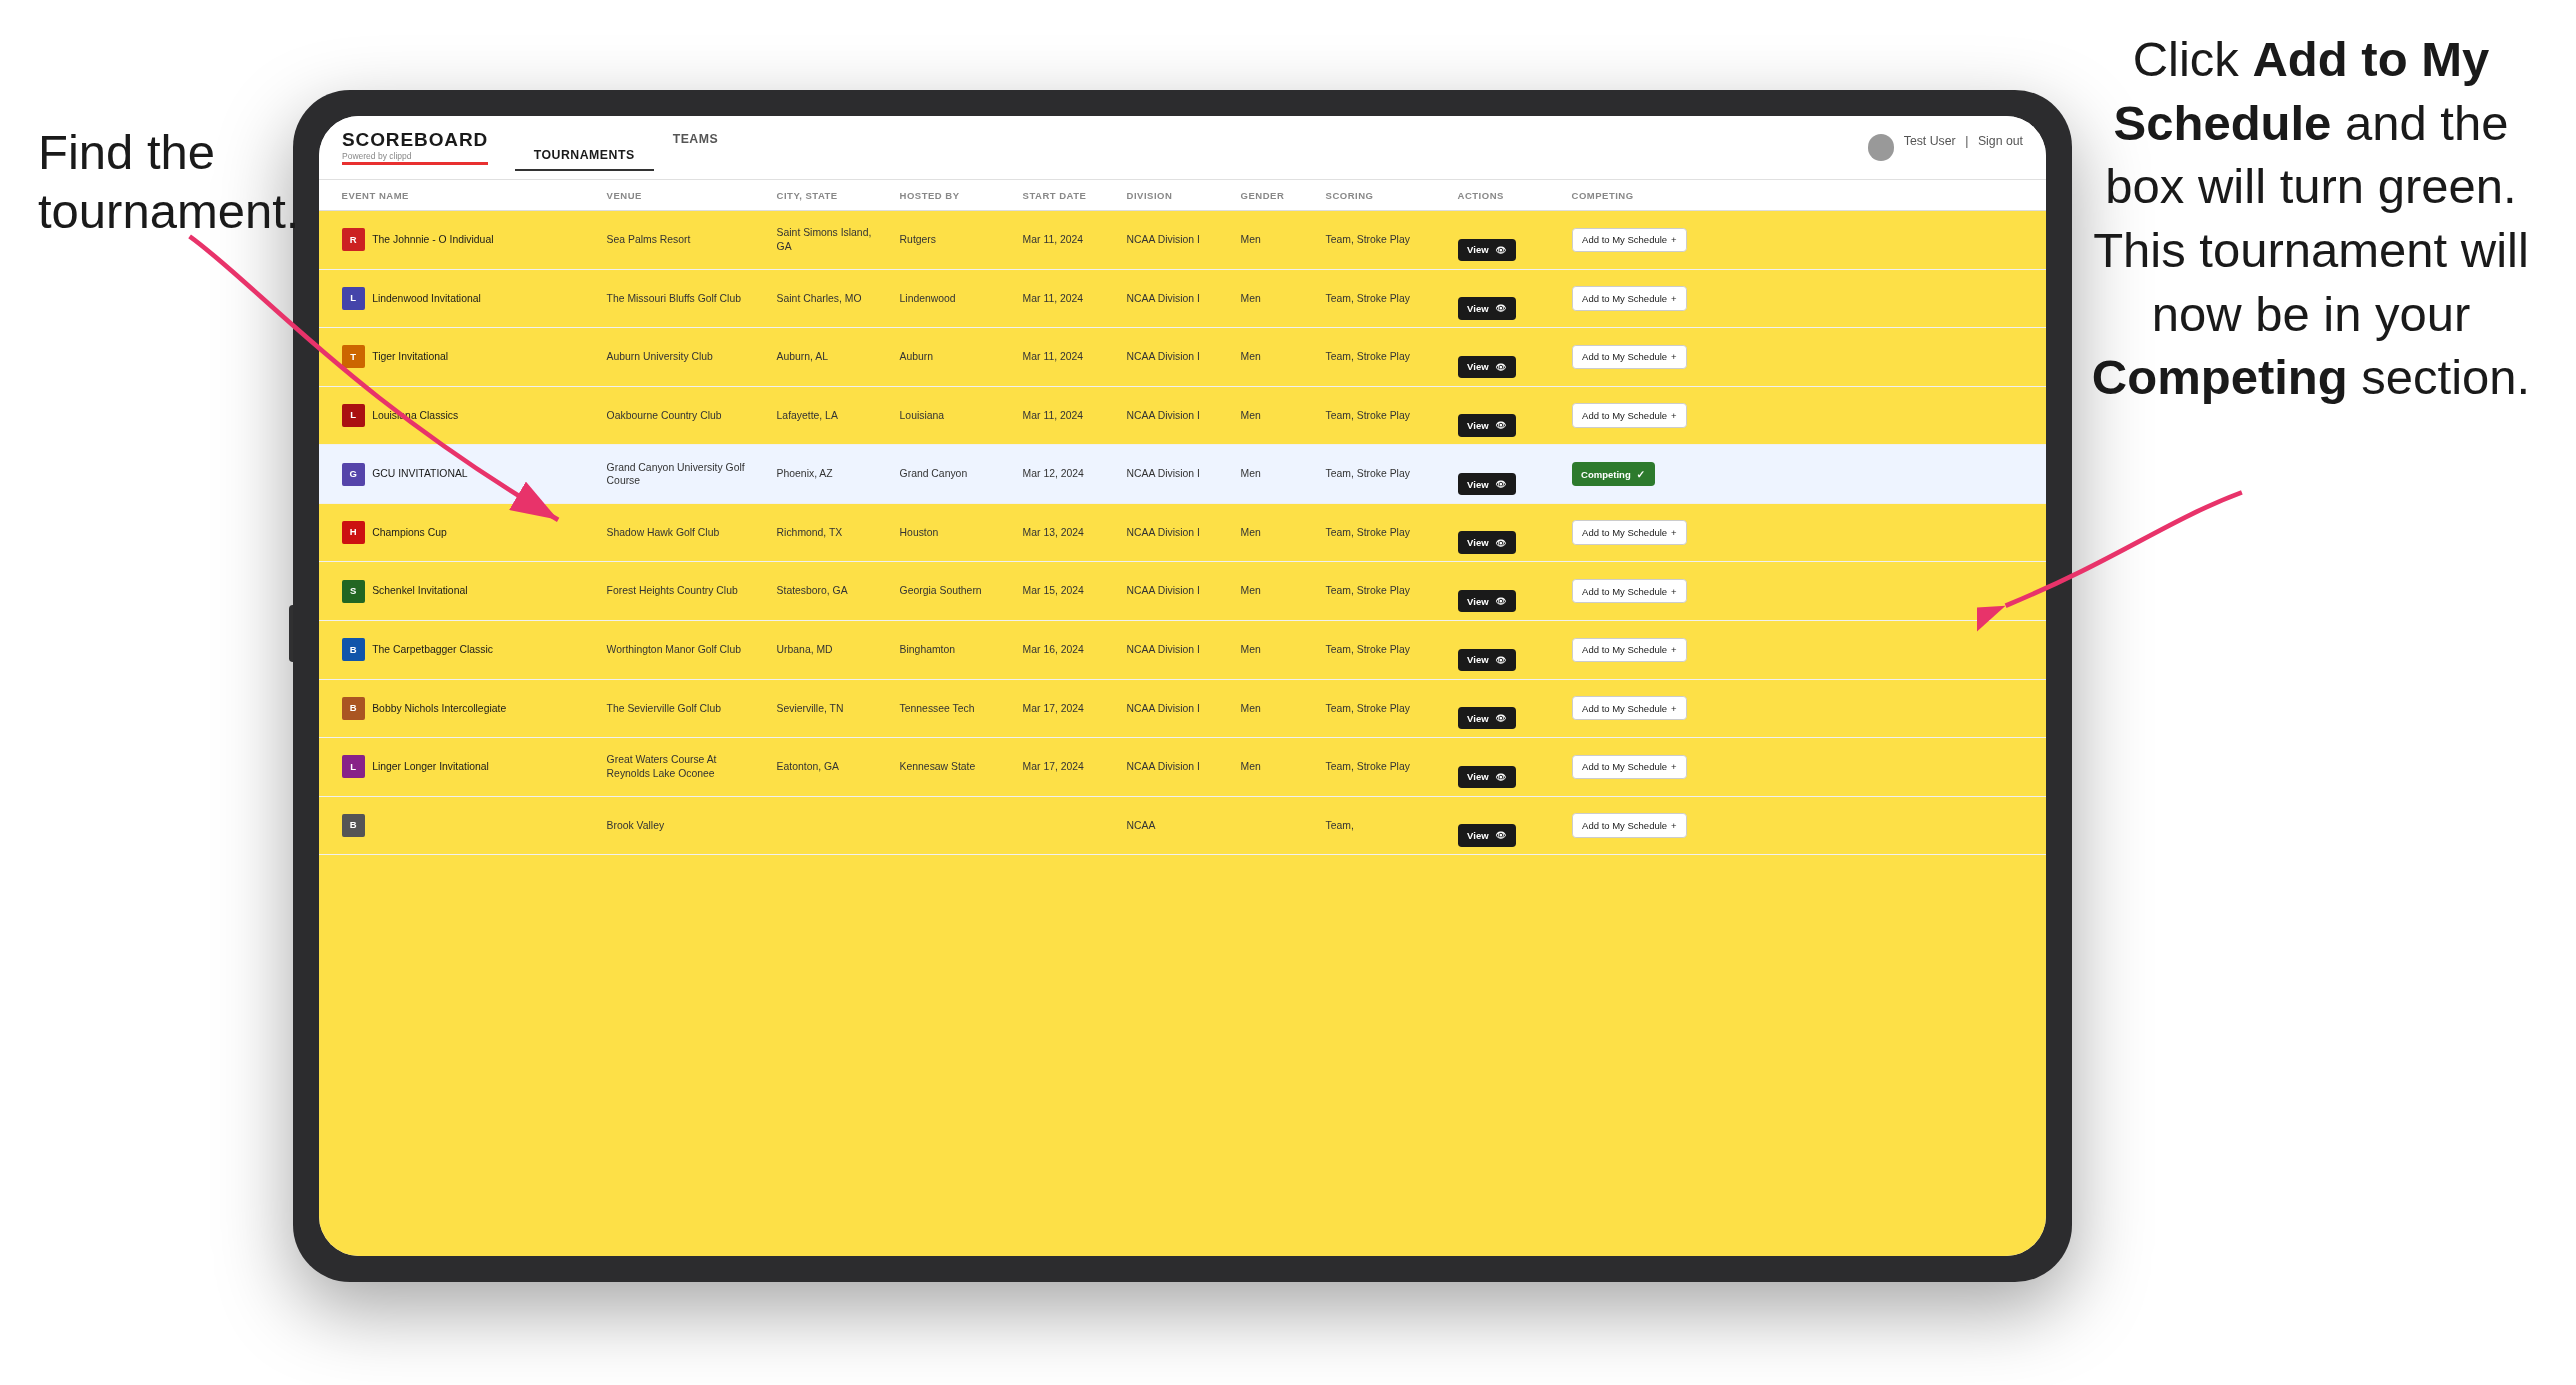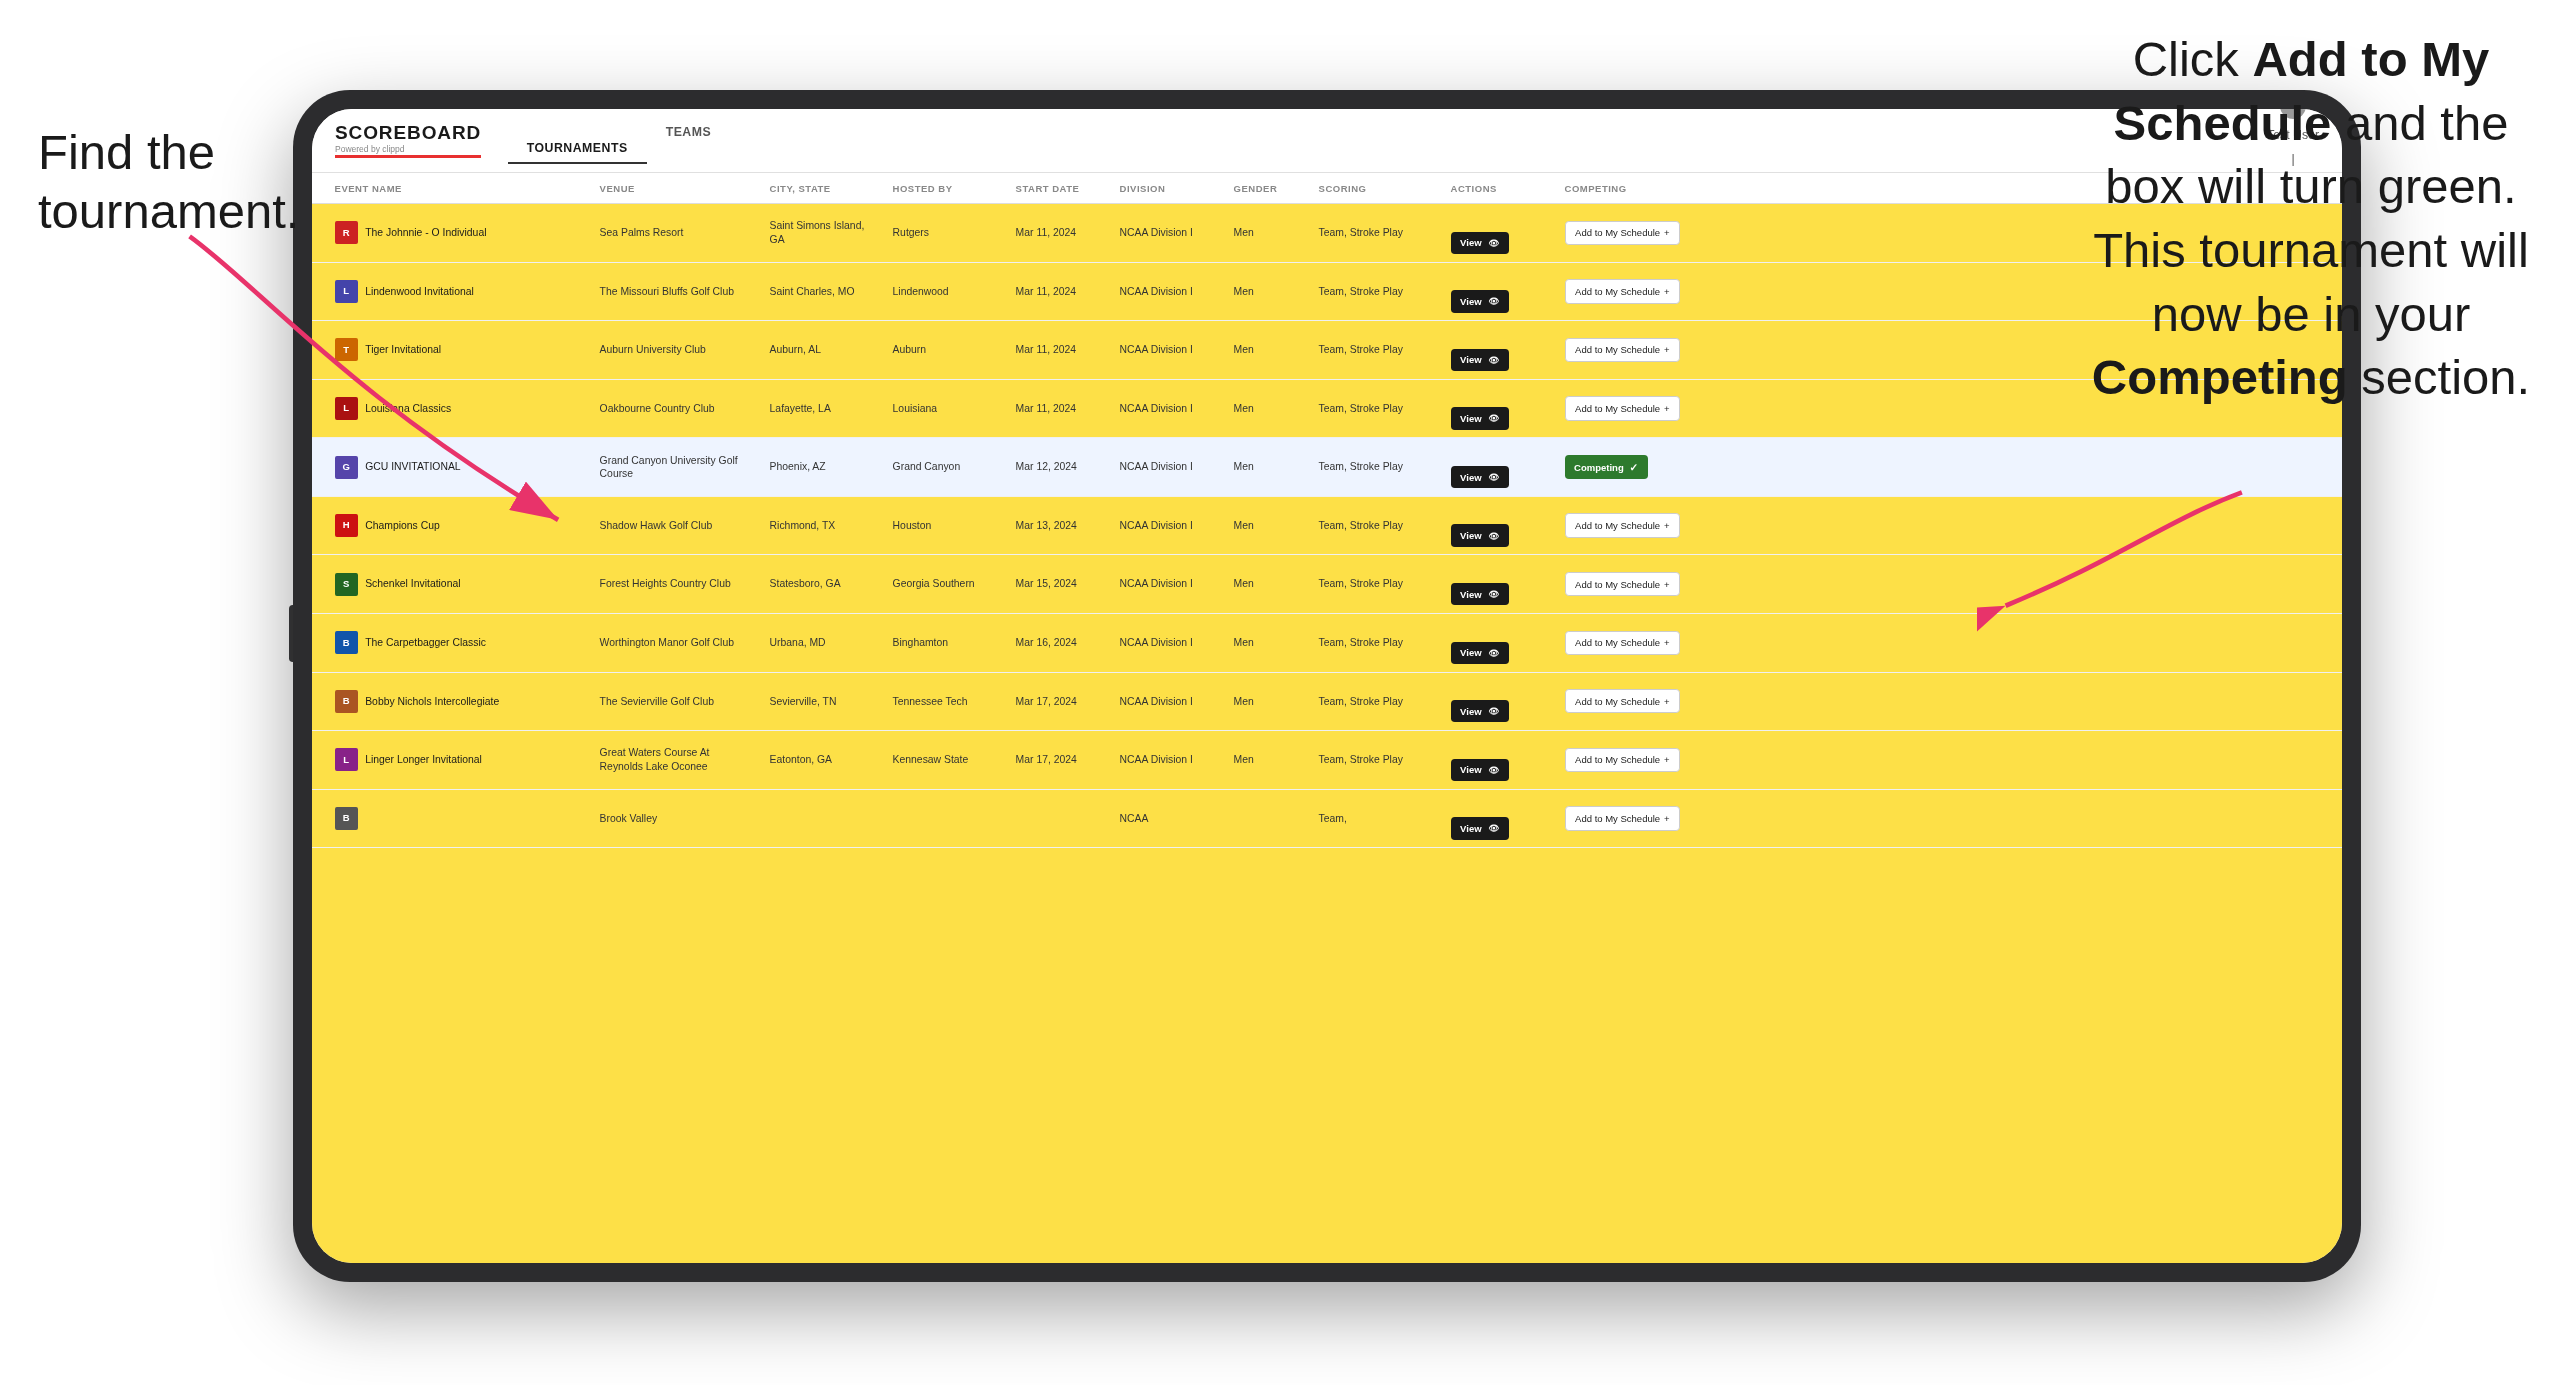--- a/index.html
+++ b/index.html
@@ -39,26 +39,26 @@
     }
     .annotation-right strong {
       font-weight: 800;
     }
 
     
     .tablet-frame {
       position: absolute;
       left: 293px;
       top: 90px;
-      width: 2068px;
+      width: 1779px;
       height: 1192px;
       background: #2c2c2e;
       border-radius: 57px;
       box-shadow: 0 28px 76px rgba(0,0,0,0.35);
-      padding: 19px;
+      padding: 26px;
     }
 
     .tablet-screen {
       width: 100%;
       height: 100%;
       background: #f0f0f0;
       border-radius: 40px;
       overflow: hidden;
       display: flex;
       flex-direction: column;
@@ -121,25 +121,23 @@
     }
 
     .nav-tab.active {
       color: #1a1a1a;
       border-bottom-color: #333;
       margin-top: 16px;
     }
 
     .header-right {
       display: flex;
-      align-items: center;
       gap: 9.5px;
       font-size: 12.3px;
       color: #555;
-      flex-direction: column;
     }
 
     .user-avatar {
       width: 26.5px;
       height: 26.5px;
       background: #999;
       border-radius: 50%;
     }
 
     .sign-out-link {

